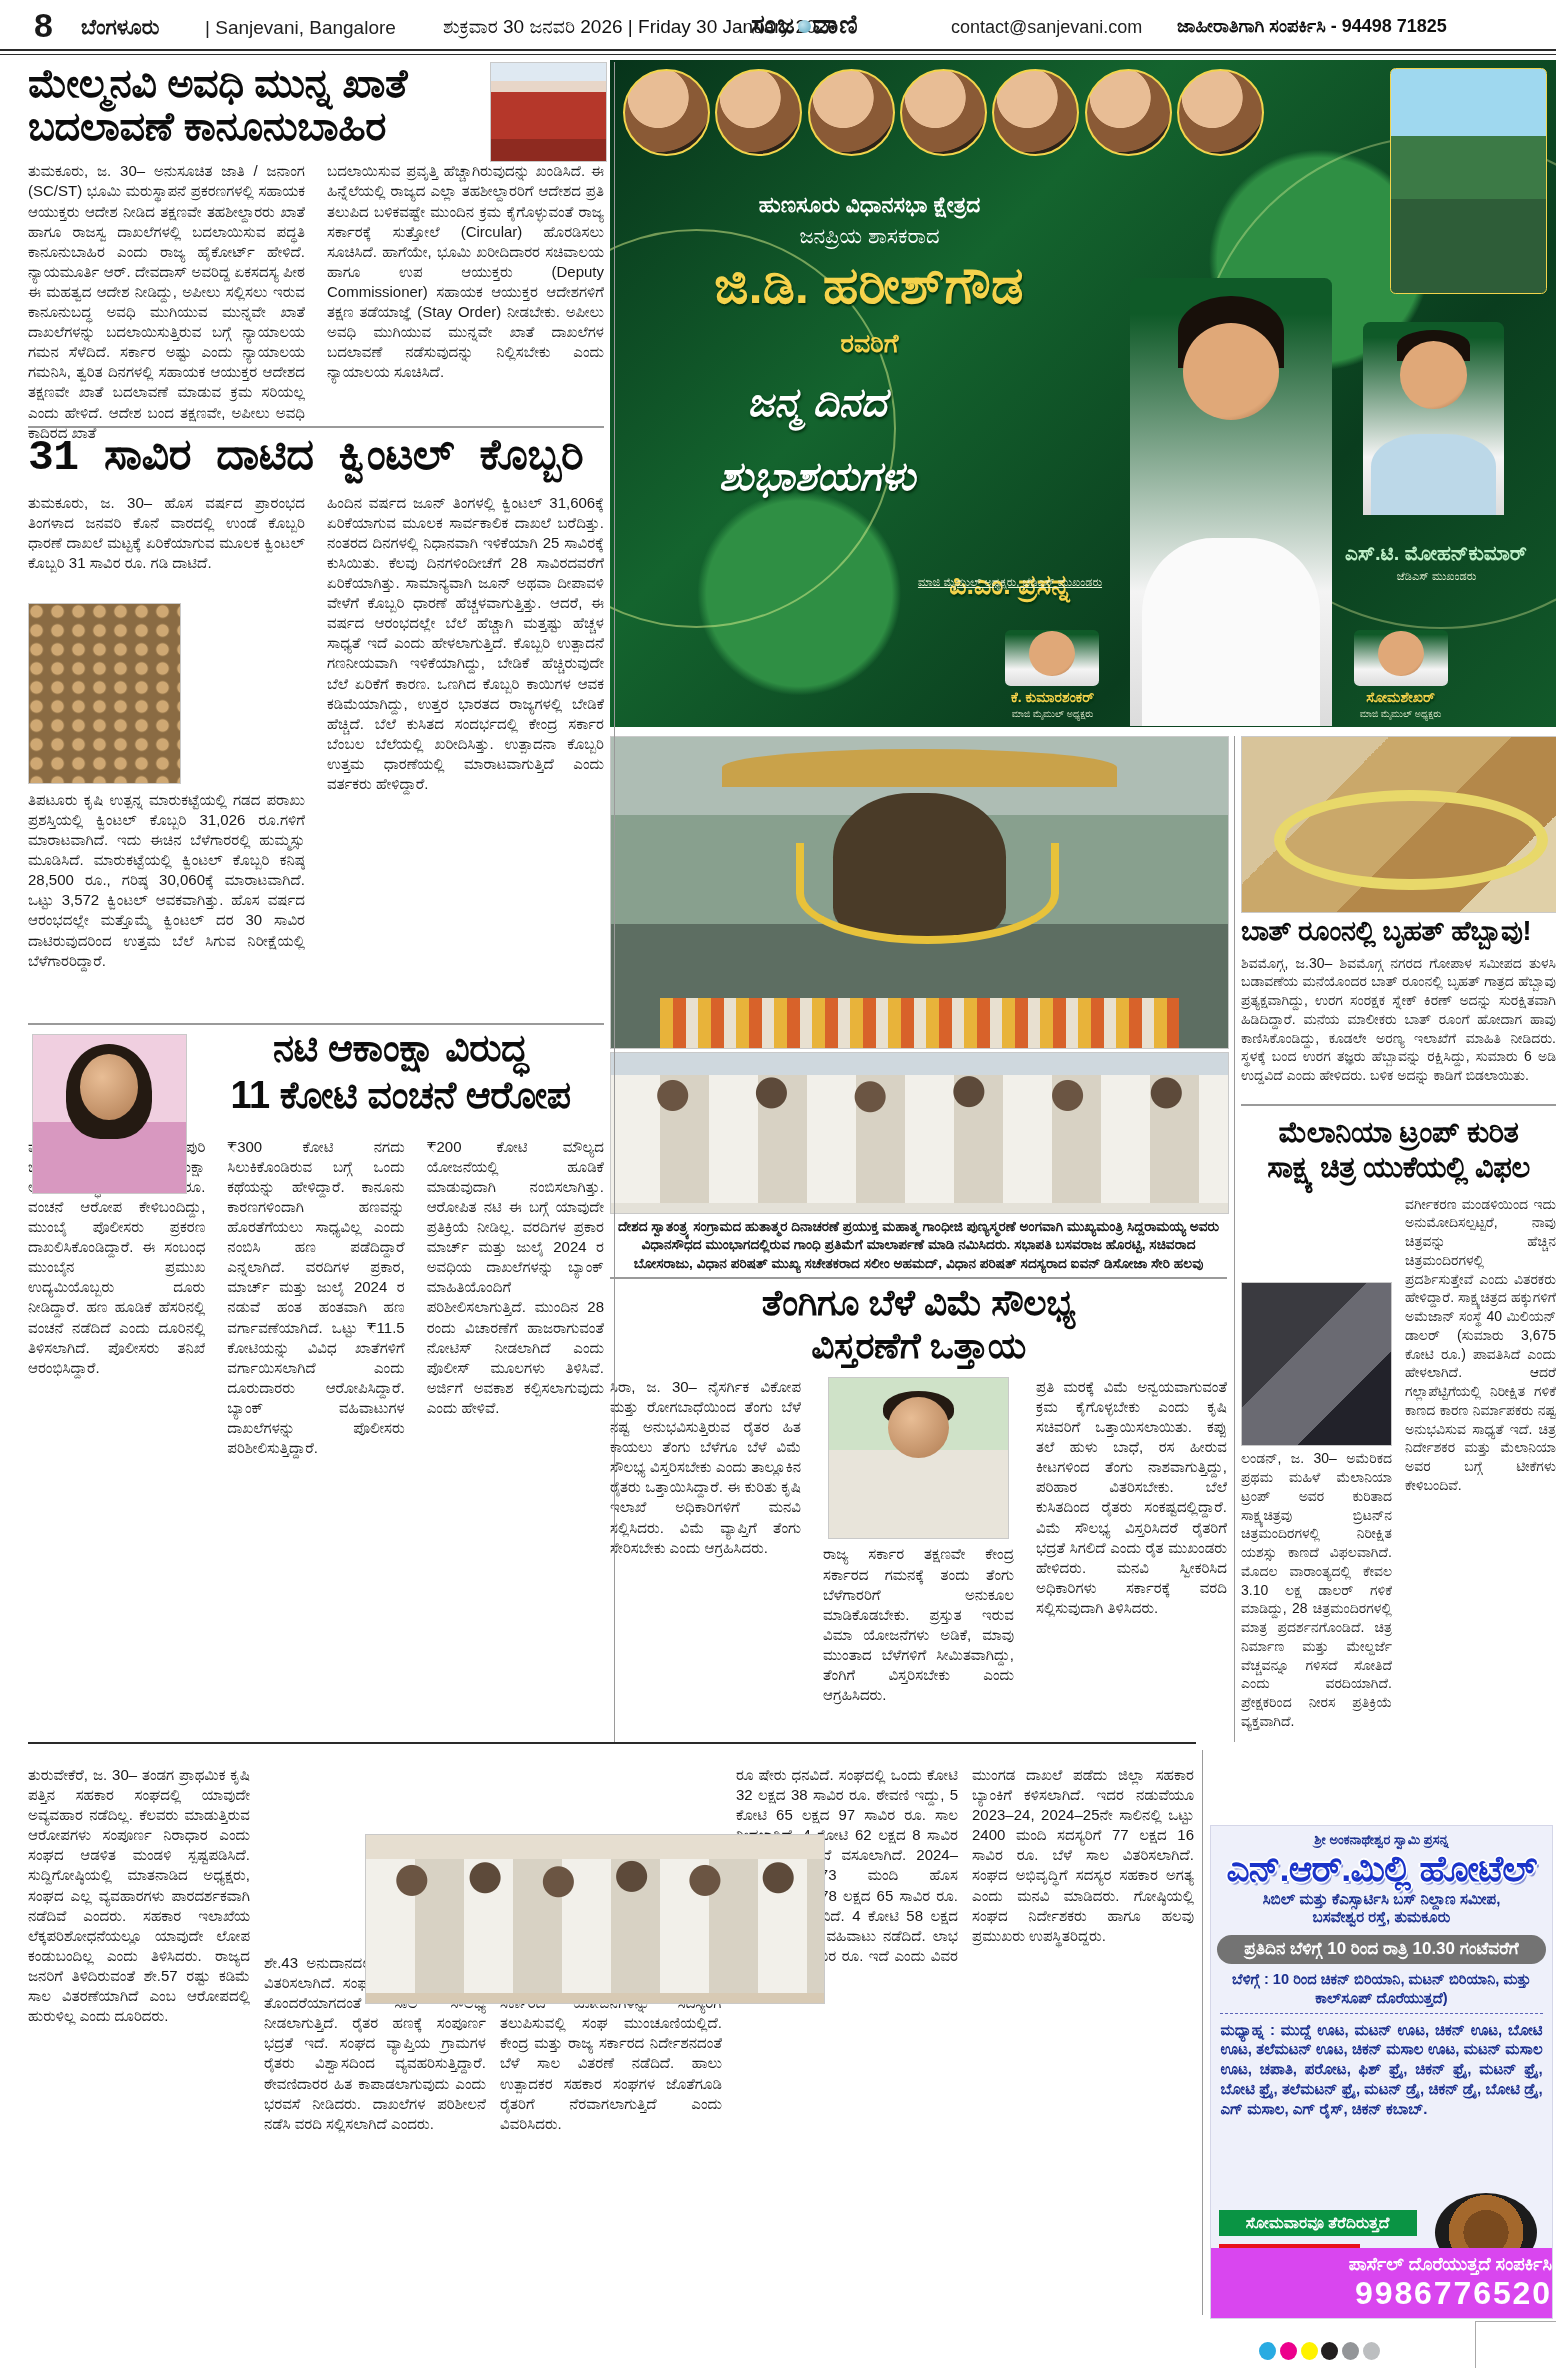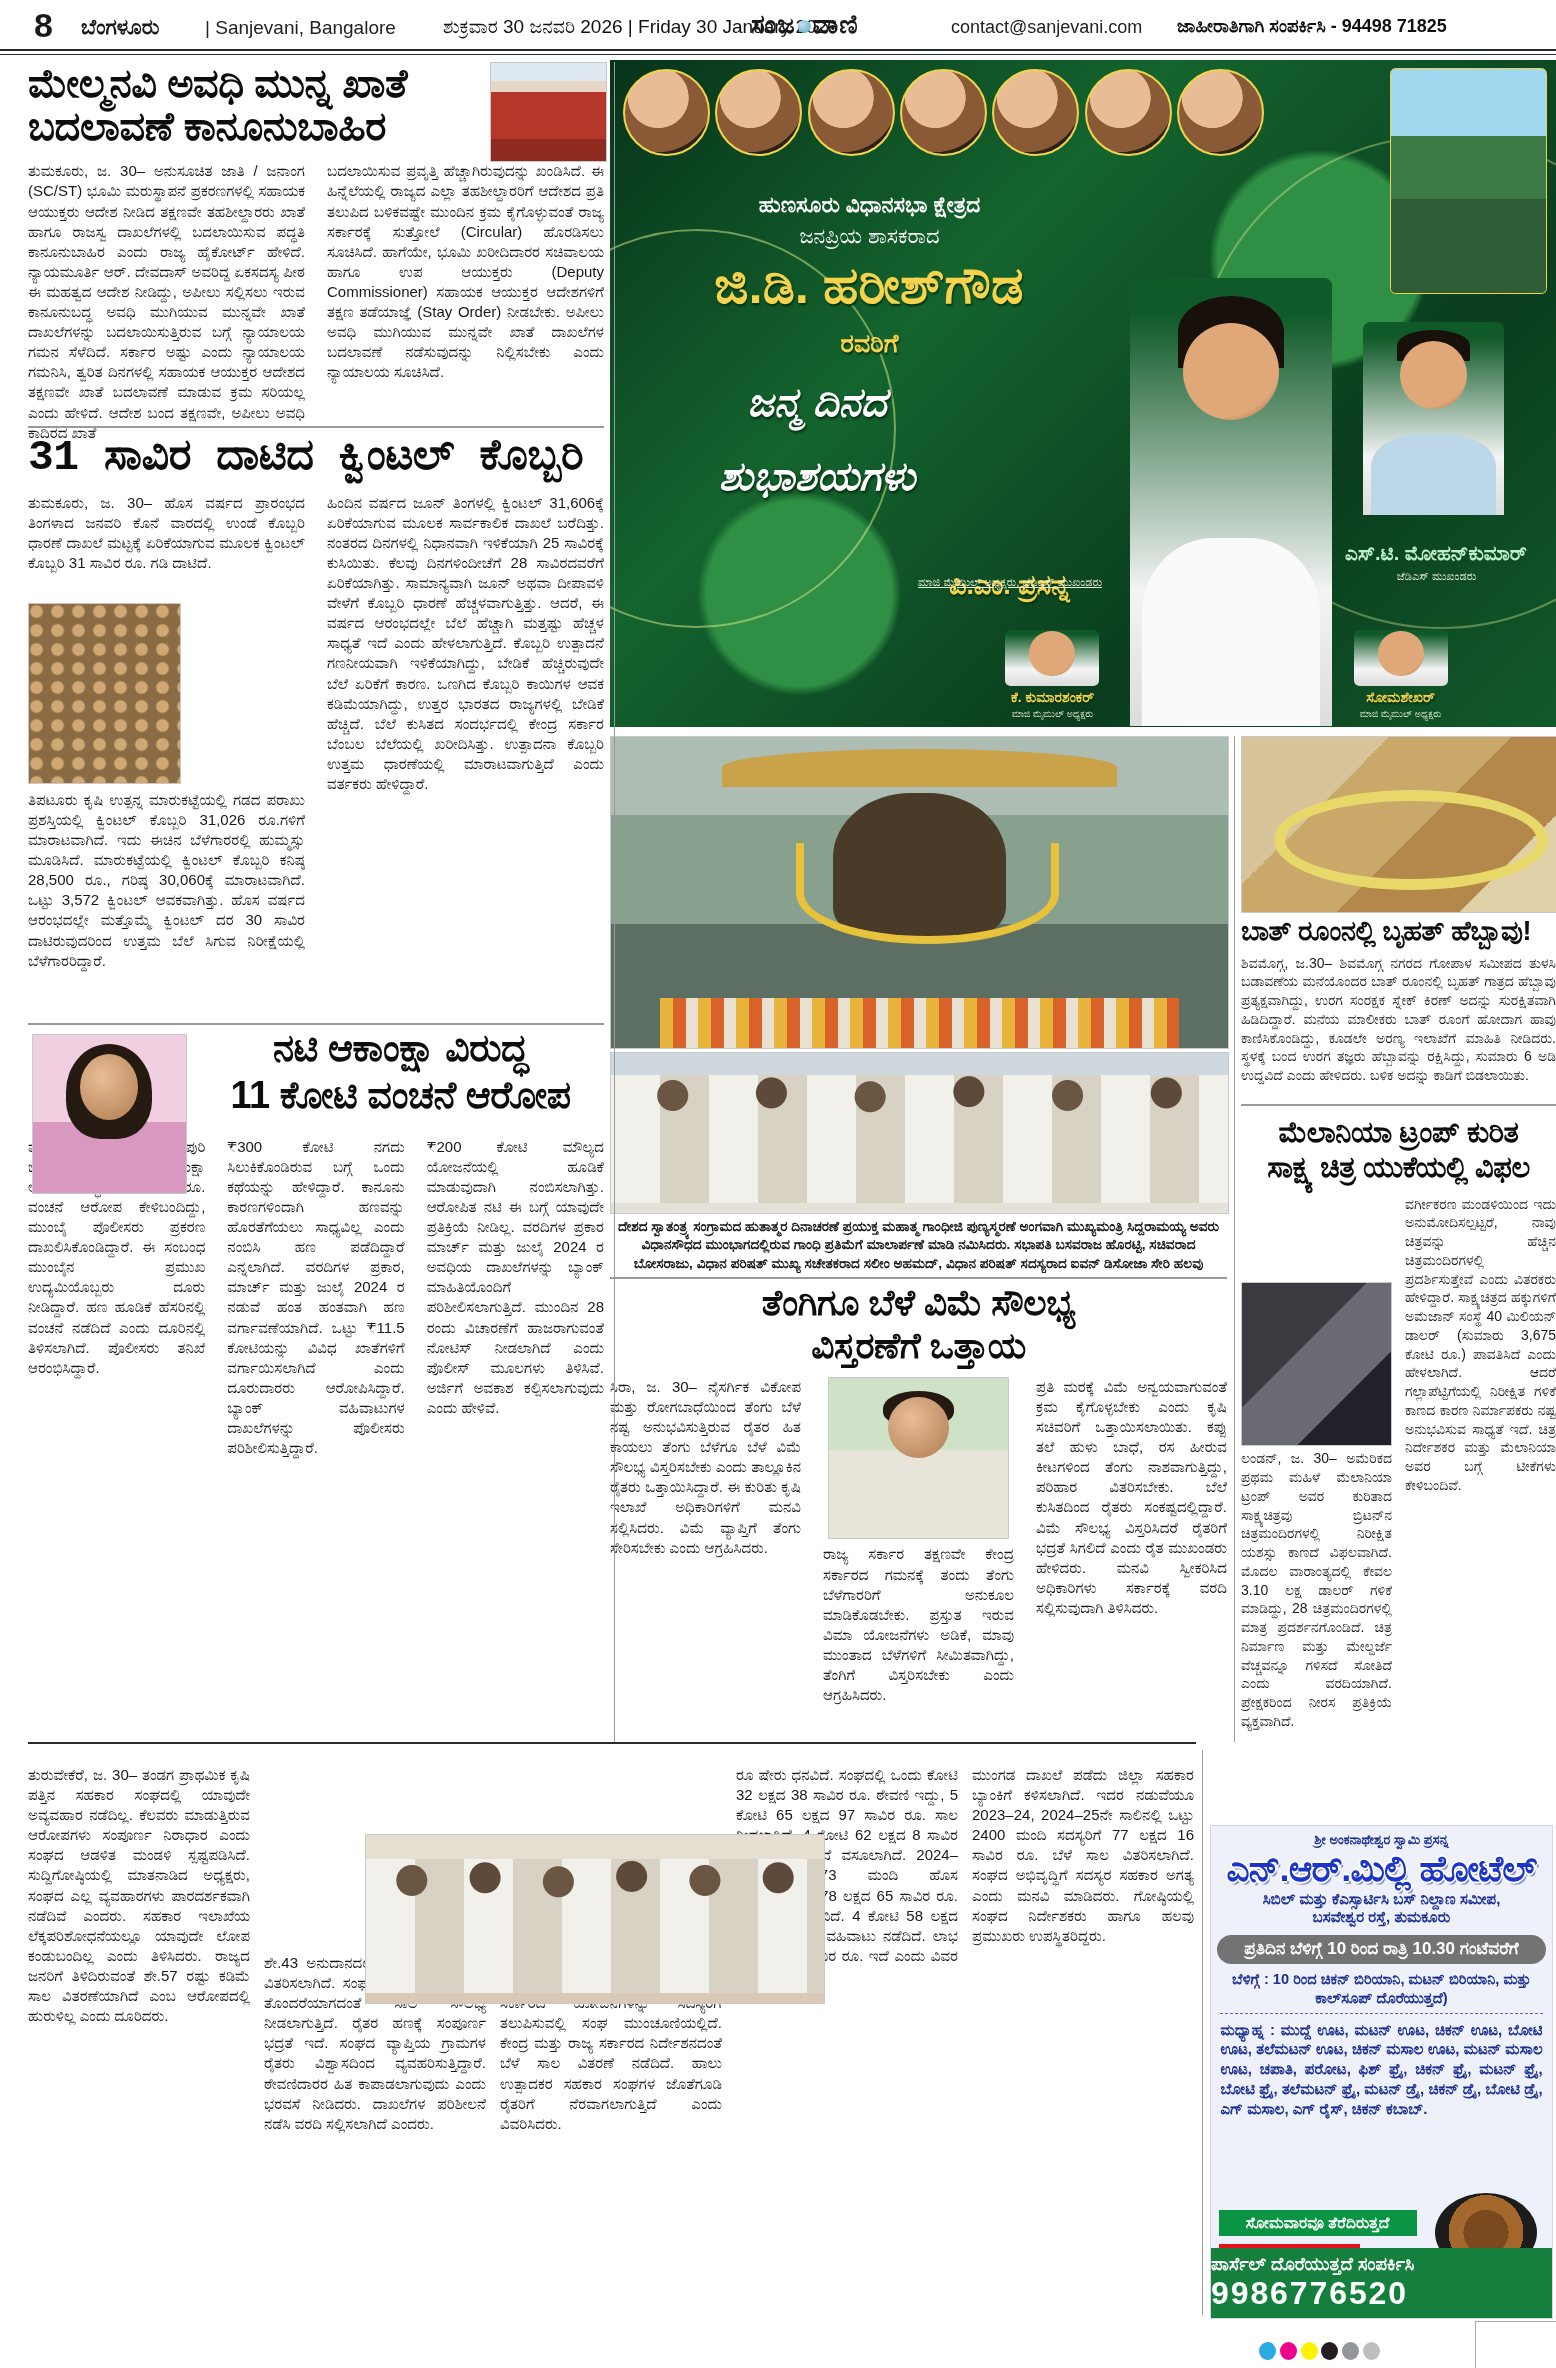--- a/index.html
+++ b/index.html
@@ -79,21 +79,21 @@
   .had .addr{font-size:15px;color:#1a2f8f;text-align:center;font-weight:bold;line-height:1.25;}
   .had .redband{margin:7.5px 5.6px 0;background:#737373;color:#fff;font-weight:bold;font-size:17px;
         text-align:center;border-radius:15px;padding:4.7px 1.9px;}
   .had .morn{font-size:14.6px;color:#1a2f8f;font-weight:bold;text-align:center;margin:5.6px 7.5px 0;line-height:1.3;}
   .had .wavy{border-bottom:1.9px dashed #5a64b8;margin:5.6px 9.4px;}
   .had .menu{font-size:15px;color:#1a2f8f;font-weight:bold;text-align:justify;margin:0 9.4px;line-height:1.32;height:141px;overflow:hidden;}
   .had .greenband{position:absolute;left:7.5px;top:384px;width:198px;background:#0a9444;color:#fff;
         font-weight:bold;font-size:15.5px;text-align:center;padding:3.8px 0;}
   .had .nvband{position:absolute;left:7.5px;top:418px;width:141px;background:#e8121c;color:#fff;
         font-weight:bold;font-size:16px;text-align:center;padding:3.8px 0;}
-  .had .navy{position:absolute;left:0;bottom:0;width:100%;height:70px;background:#15803d;color:#fff;text-align:left;}
+  .had .navy{position:absolute;left:0;bottom:0;width:100%;height:70px;background:#d946ef;color:#fff;text-align:right;}
   .had .navy .parcel{font-size:18px;font-weight:bold;margin-top:5.6px;}
   .had .navy .phone{font-size:32px;font-weight:bold;letter-spacing:1.9px;}
   
   .dots{position:absolute;left:1259px;top:2342px;display:flex;gap:3.8px;}
   .dots span{width:17px;height:18px;border-radius:50%;}
   .d0{background:#29abe2}.d1{background:#ec008c}.d2{background:#fff200}
   .d3{background:#231f20}.d4{background:#939598}.d5{background:#bcbec0}
   .cornerbox{position:absolute;left:1475px;top:2321px;width:82px;height:47px;border-left:0.9px solid #aaa;border-top:0.9px solid #aaa;}
 </style>
 </head>

